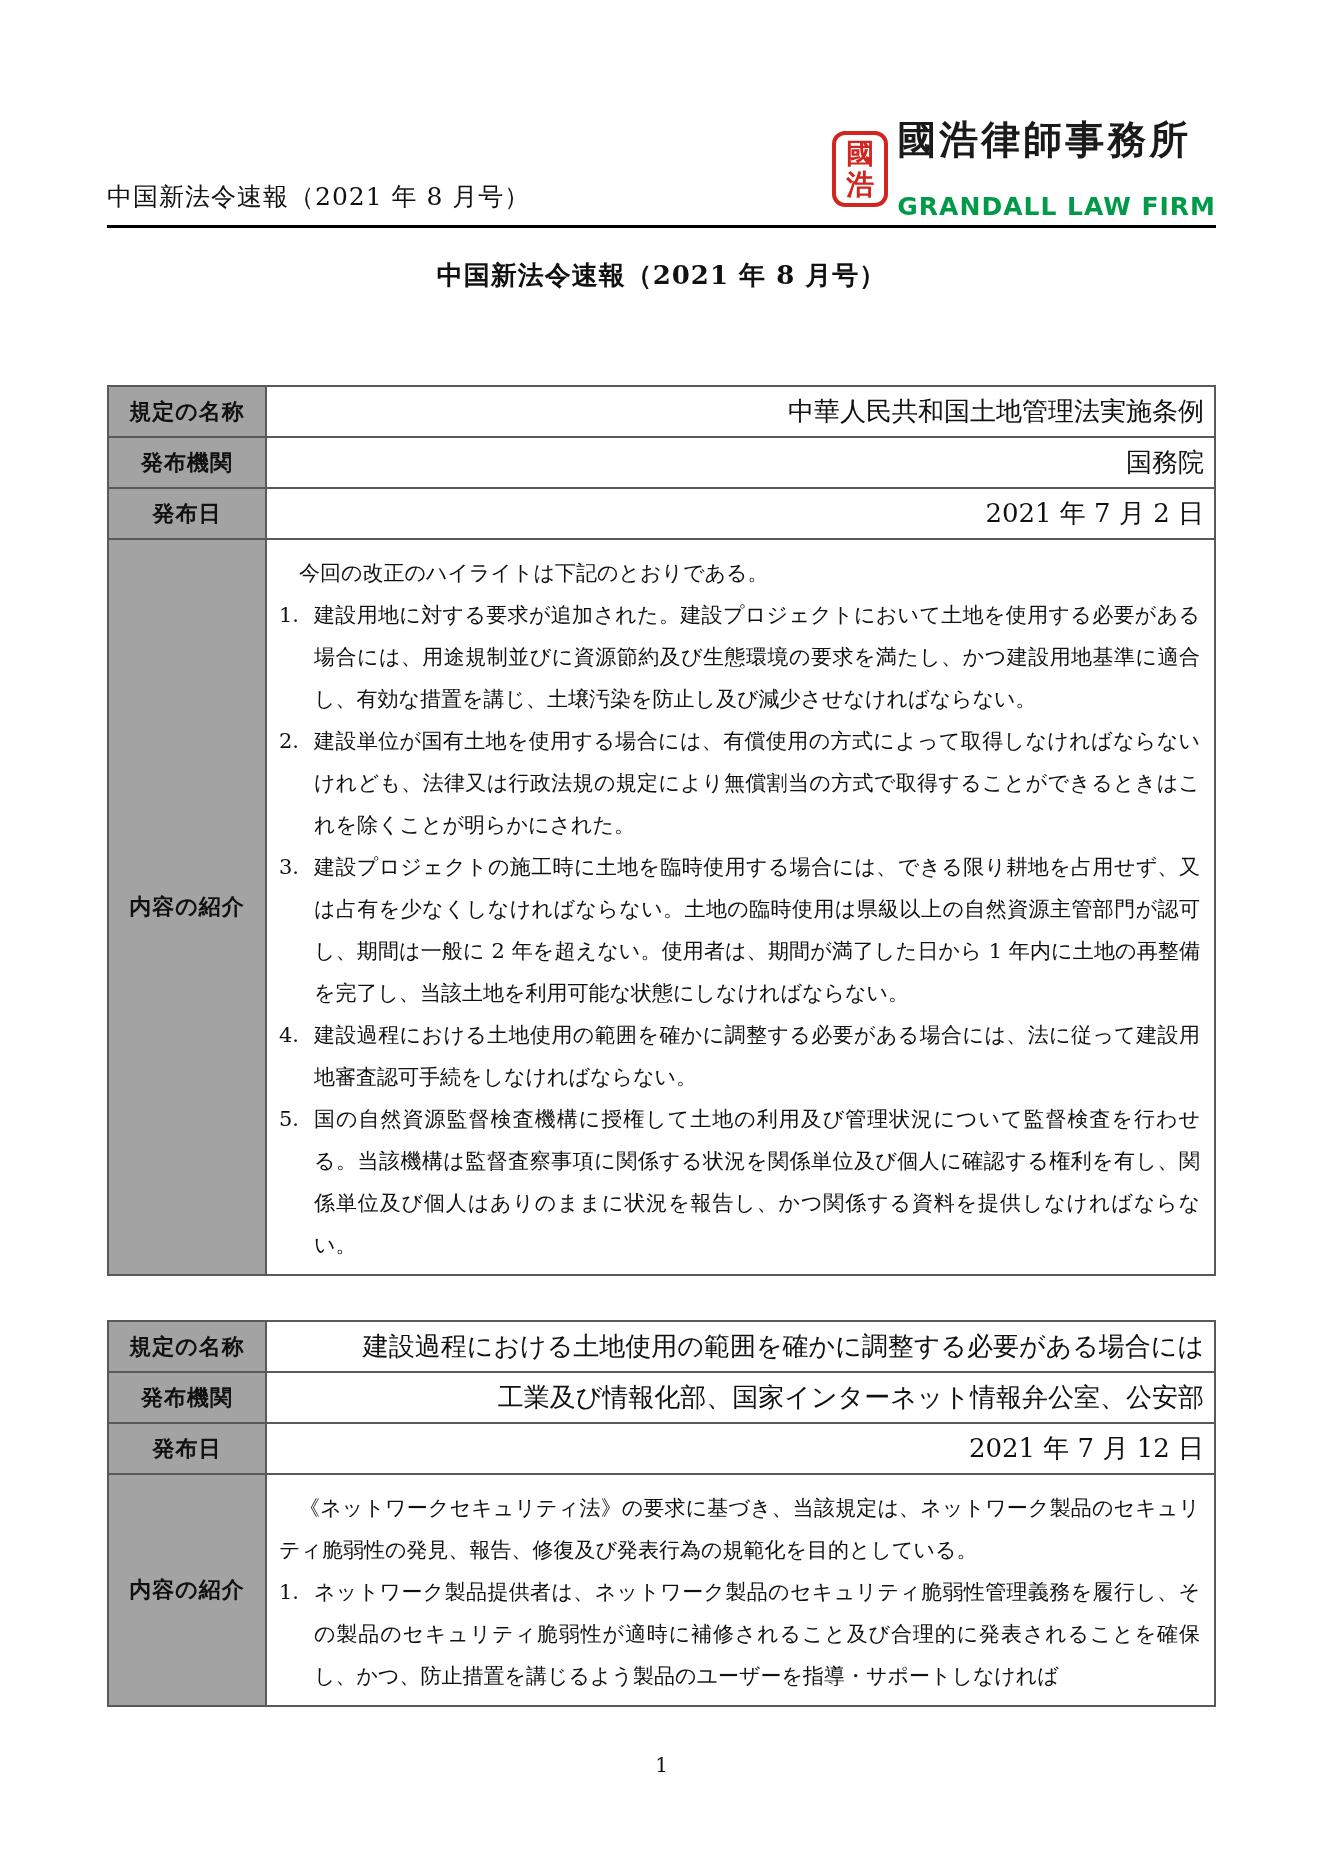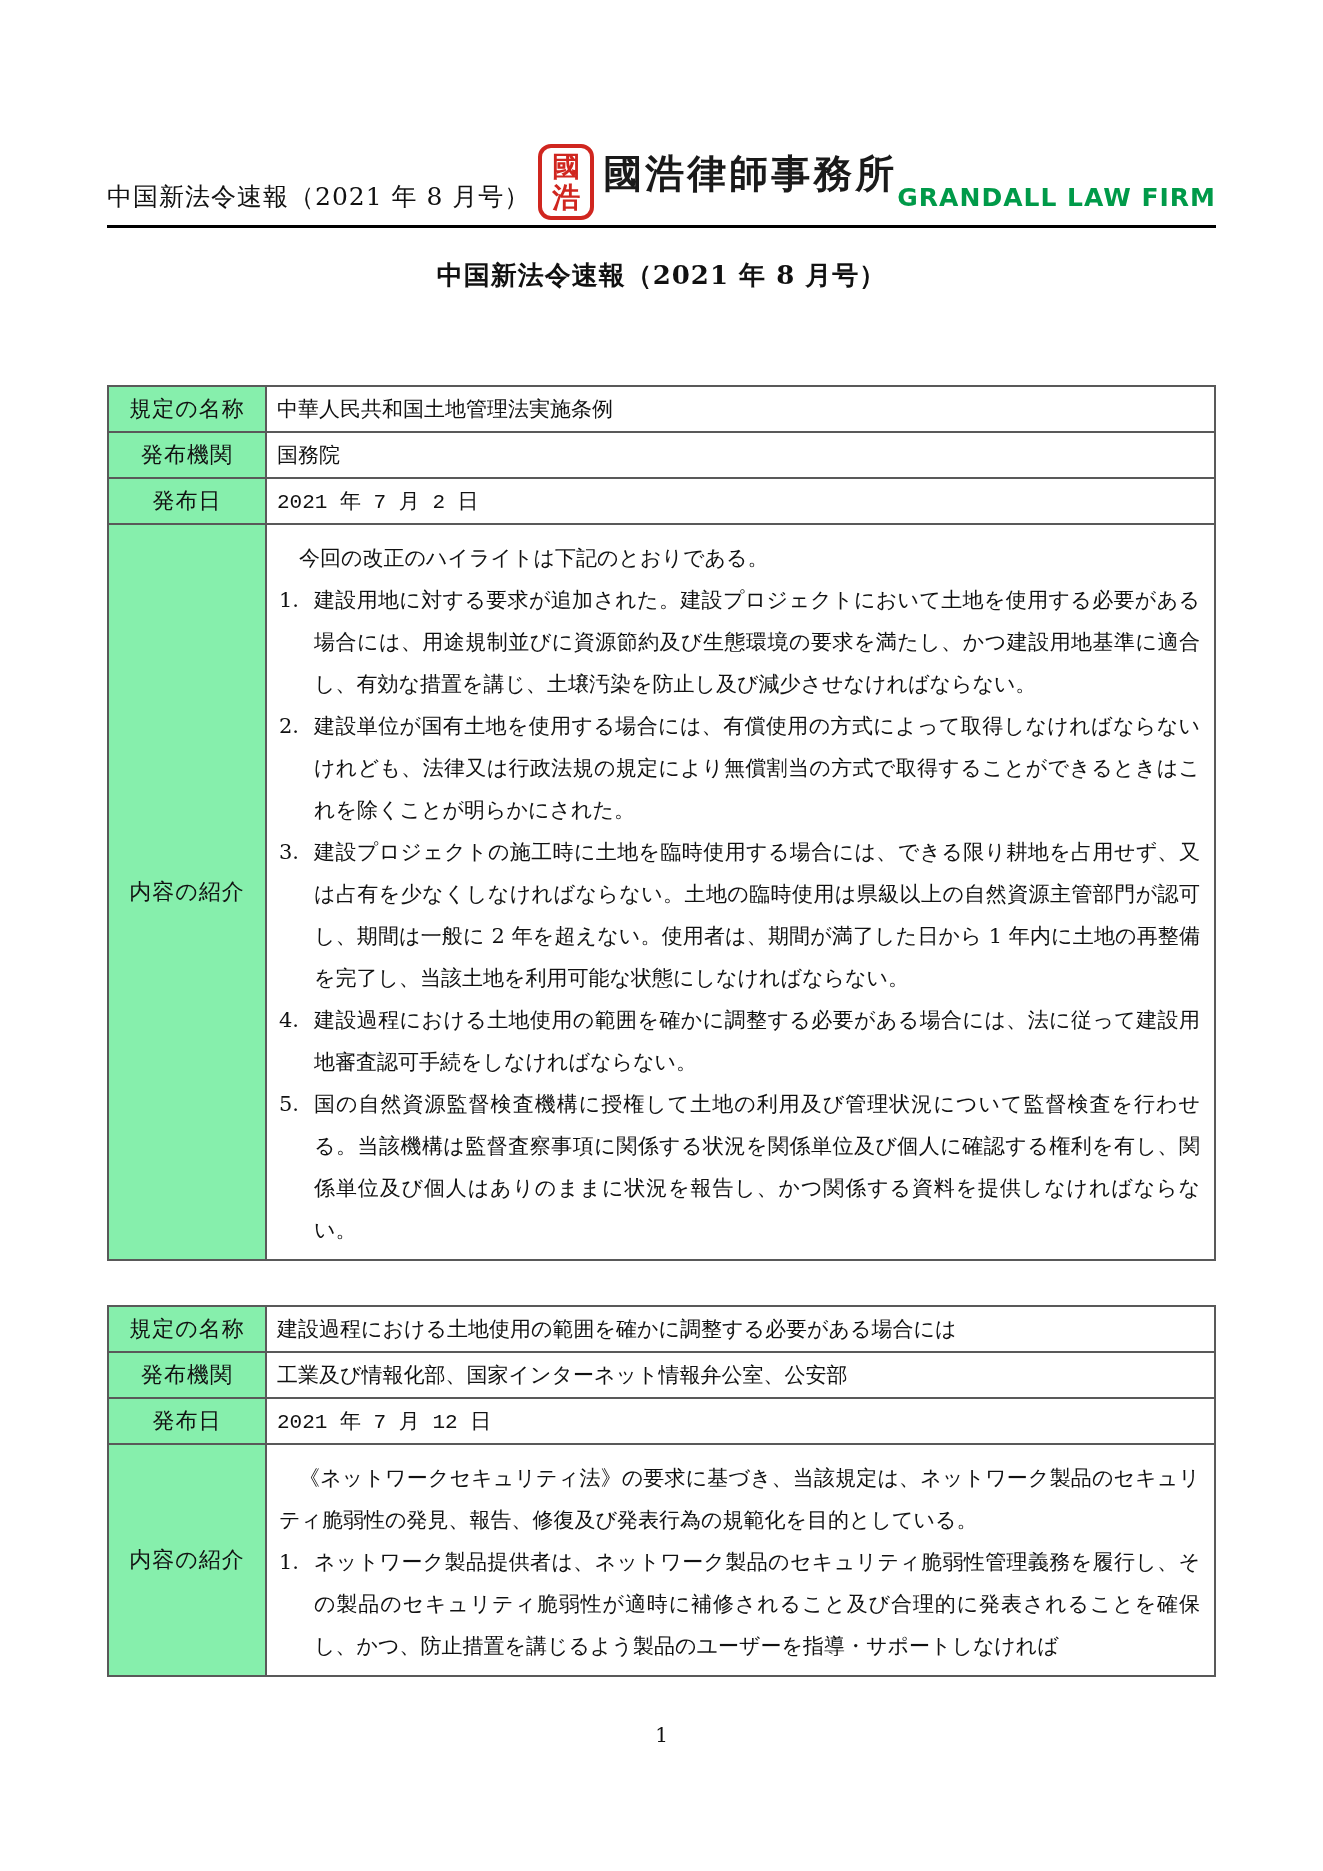--- a/index.html
+++ b/index.html
@@ -17,21 +17,21 @@
     position:absolute; left:0; bottom:12px;
     font-size:25px; letter-spacing:1px; white-space:nowrap;
   }
   .logo { position:absolute; right:0; bottom:5px; display:flex; align-items:center; }
   .seal {
     width:56px; height:76px; border:4px solid #d0261f; border-radius:13px;
     display:flex; flex-direction:column; align-items:center; justify-content:center;
     color:#d0261f; font-weight:bold; font-size:28px; line-height:1.12;
     margin-right:9px;
   }
-  .logo-text { display:flex; }
+  .logo-text { display:flex; flex-direction:column; }
   .logo-cjk {
     font-family:"DejaVu Sans","Liberation Sans",sans-serif;
     font-weight:bold; font-size:39px; line-height:1.1; letter-spacing:3px;
     color:#1a1a1a; white-space:nowrap;
   }
   .logo-en {
     font-family:"DejaVu Sans","Liberation Sans",sans-serif;
     font-weight:bold; font-size:25px; line-height:1.05; letter-spacing:1px;
     color:#009a49; white-space:nowrap;margin-top:32px;
   }
@@ -47,26 +47,26 @@
     text-decoration:underline; text-underline-offset:7px;
     text-decoration-thickness:2px;
   }
 
   
   table.reg { width:100%; border-collapse:collapse; }
   table.reg.first { margin-top:92px; }
   table.reg.second { margin-top:44px; }
   table.reg td { border:2px solid #595959; }
   td.lbl {
-    width:158px; background:#86efac;
+    width:158px; background:#a3a3a3;
     font-family:"DejaVu Sans","Liberation Sans",sans-serif;
-    font-weight:normal; font-size:22px; text-align:center;
+    font-weight:bold; font-size:22px; text-align:center;
     padding:7px 2px; letter-spacing:1px;
   }
-  td.val { text-align:left; font-size:21px; padding:7px 10px;font-family:Liberation Mono, monospace; }
+  td.val { text-align:right; font-size:26px; padding:7px 10px; }
   td.content { font-size:21px; line-height:42px; padding:12px 14px 8px 12px;
     text-align:justify; text-justify:inter-ideograph; vertical-align:middle; }
   .c-intro { text-indent:20px; }
   .item { display:grid; grid-template-columns:35px 1fr; }
   .item-num { text-align:left; }
 
   
   .page-number { margin-top:46px; text-align:center; font-size:20px; }
 </style>
 </head>

